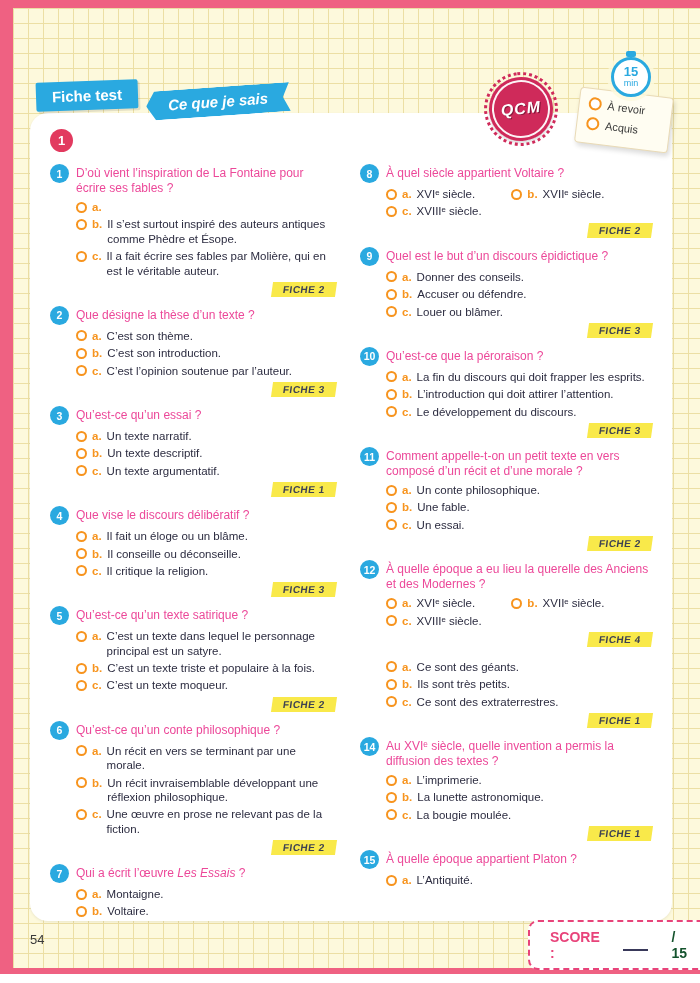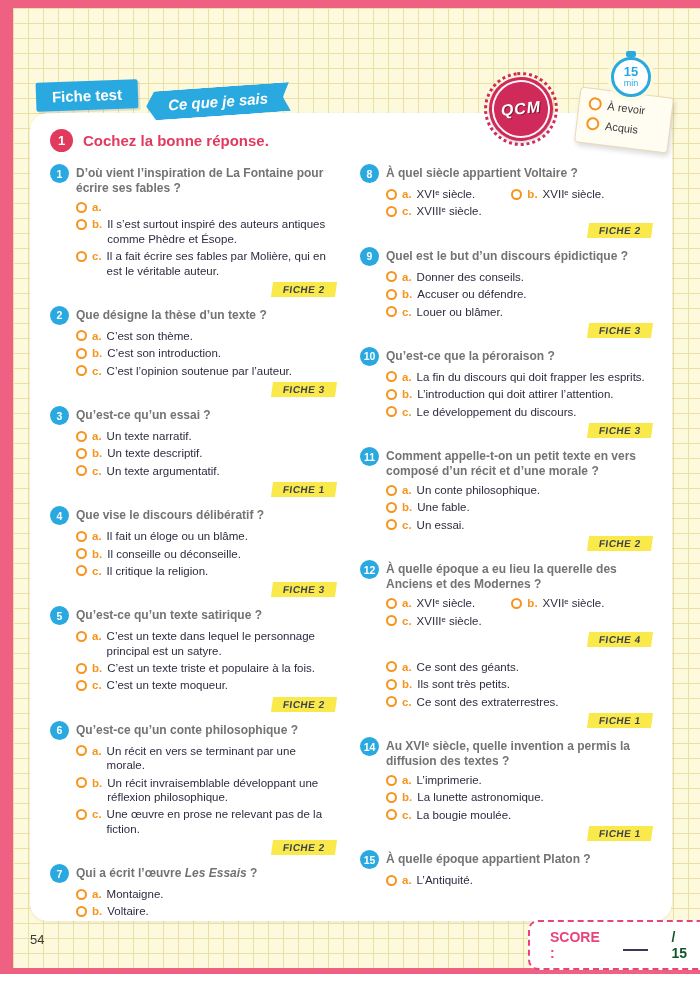--- a/index.html
+++ b/index.html
@@ -87,21 +87,21 @@
   .columns{display:flex;gap:24px;margin-top:12px;}
   .col{display:flex;flex-direction:column;gap:9px;}
   .col-left{flex:0 0 286px;}
   .col-right{flex:1;min-width:0;}
   
   .q-head{display:flex;gap:7px;align-items:flex-start;}
   .q-num{
     flex:0 0 auto;width:19px;height:19px;border-radius:50%;background:var(--blue);
     color:#fff;font-size:10.5px;font-weight:bold;display:flex;align-items:center;justify-content:center;
   }
-  .q-text{font-weight:bold;font-size:12px;line-height:1.25;color:#737373;padding-top:2px;}
+  .q-text{font-weight:normal;font-size:12px;line-height:1.25;color:#ec4899;padding-top:2px;}
   .q-text em{font-style:italic;}
   .q-options{display:flex;flex-direction:column;gap:3px;margin:4px 0 0 26px;}
   .q-options.two-col{display:grid;grid-template-columns:46% 54%;row-gap:3px;}
   .two-col .option:last-child{grid-column:1 / -1;}
   .option{display:flex;gap:5px;align-items:flex-start;cursor:pointer;}
   .radio{
     flex:0 0 auto;width:11px;height:11px;border:2px solid var(--orange);
     border-radius:50%;background:#fff;margin-top:1.5px;
   }
   .opt-letter{color:var(--orange);font-weight:bold;font-size:11.5px;line-height:1.25;}
@@ -150,21 +150,20 @@
   </div>
 </div>
 <div class="timer">
   <span class="t-num">15</span>
   <span class="t-unit">min</span>
 </div>
 
 <div class="card">
   <div class="instruction">
     <span class="inst-num">1</span>
-    <span class="inst-text">Cochez la bonne réponse.</span>
   </div>
   <div class="columns">
     <div class="col col-left">
         <div class="question">
           <div class="q-head">
             <span class="q-num">1</span>
             <div class="q-text">D’où vient l’inspiration de La Fontaine pour écrire ses fables ?</div>
           </div>
           <div class="q-options">
             <div class="option">

